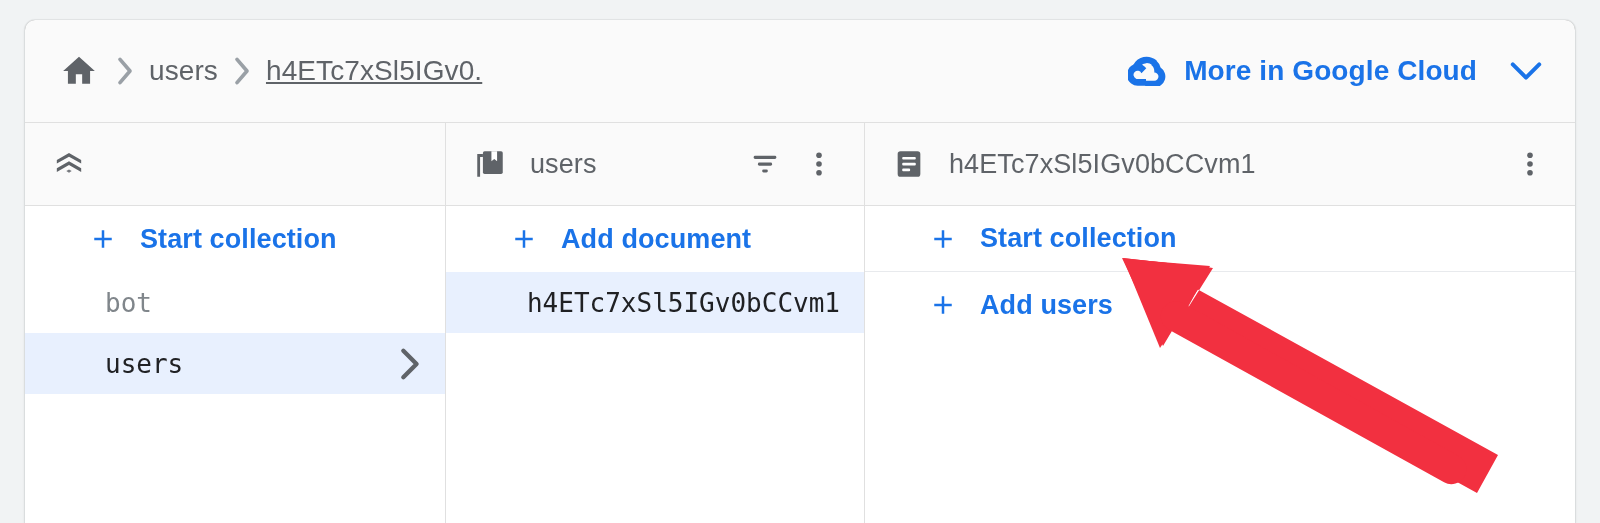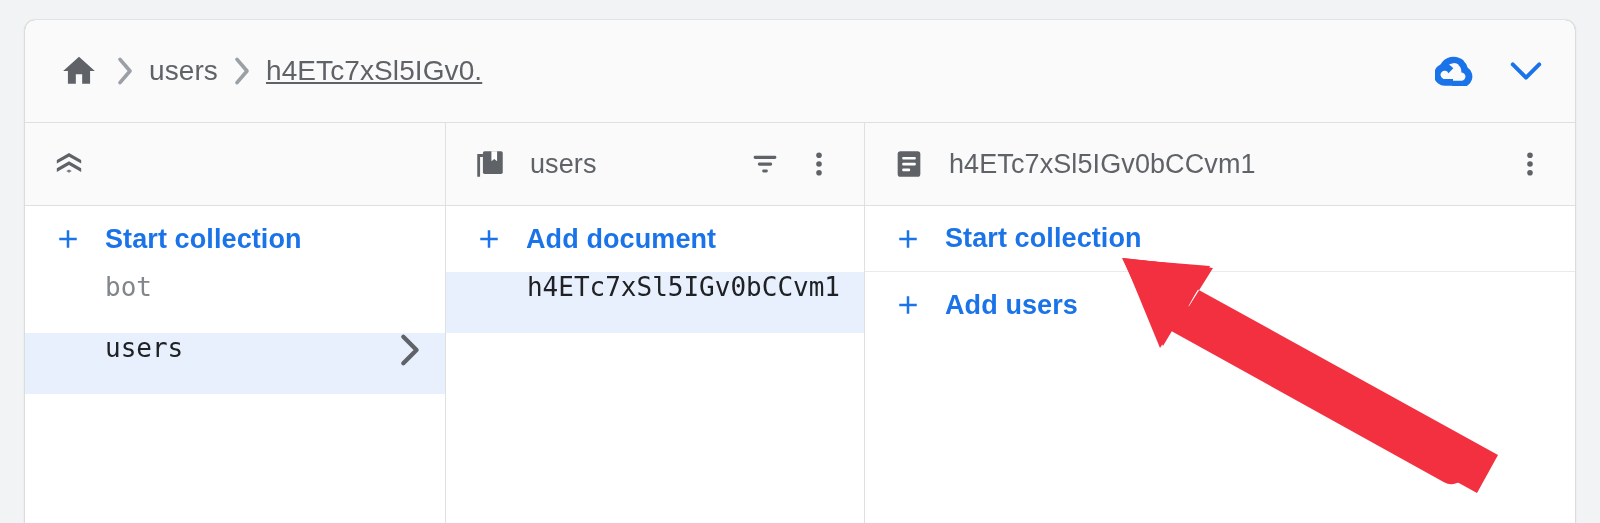--- a/index.html
+++ b/index.html
@@ -151,21 +151,21 @@
     justify-content: center;
     border-radius: 50%;
     cursor: pointer;
   }
 
   
   .action-row {
     display: flex;
     align-items: center;
     height: 66px;
-    padding-left: 28px;
+    padding-left: 63px;
     box-sizing: border-box;
     cursor: pointer;
     color: #1a73e8;
     font-size: 27px;
     font-weight: 600;
     letter-spacing: .1px;
     white-space: nowrap;
   }
   .action-row.divided { border-bottom: 1px solid #e8eaed; }
   .action-row .plus {
@@ -174,21 +174,21 @@
     justify-content: center;
     width: 30px;
     height: 30px;
     margin-right: 22px;
     flex: 0 0 auto;
   }
 
   
   .list-row {
     display: flex;
-    align-items: flex-start;
+    align-items: center;
     height: 61px;
     padding: 0 24px 0 80px;
     box-sizing: border-box;
     cursor: pointer;
     font-family: "DejaVu Sans Mono", "Liberation Mono", monospace;
     font-size: 26px;
     color: #80868b;
     letter-spacing: 0;
     white-space: nowrap;
   }
@@ -256,20 +256,21 @@
 
       <div class="cloud-link">
         <span style="display:inline-flex;">
           <svg width="42" height="30" viewBox="0 0 24 17" fill="none">
             <path d="M14.2 5.1l1.9-1.9.13-.8C12.72-.67 7.3-.31 4.24 3.2a8.7 8.7 0 0 0-1.83 3.4l.68-.1 3.8-.62.3-.3a4.83 4.83 0 0 1 6.6-.53z" fill="#1a73e8"></path>
             <path d="M18.6 6.55a8.57 8.57 0 0 0-2.58-4.16L13.3 5.1a4.75 4.75 0 0 1 1.74 3.77v.47a2.37 2.37 0 0 1 0 4.74h-4.75l-.47.48v2.85l.47.46h4.75a6.18 6.18 0 0 0 3.56-11.32z" fill="#1a73e8"></path>
             <path d="M5.53 16.87h4.75v-3.8H5.53a2.35 2.35 0 0 1-.98-.21l-.67.2-1.92 1.9-.17.65a6.14 6.14 0 0 0 3.74 1.26z" fill="#1a73e8"></path>
             <path d="M5.53 4.5A6.18 6.18 0 0 0 1.8 15.6l2.76-2.75a2.37 2.37 0 1 1 3.13-3.13l2.75-2.76A6.17 6.17 0 0 0 5.53 4.5z" fill="#1a73e8"></path>
           </svg>
         </span>
+        <span>More in Google Cloud</span>
         <span class="chev">
           <svg width="34" height="22" viewBox="0 0 18 11" fill="none" stroke="#1a73e8" stroke-width="2.1" stroke-linecap="round" stroke-linejoin="round">
             <path d="M2 2l7 7 7-7"></path>
           </svg>
         </span>
       </div>
     </div>
 
     <div class="columns">
 

